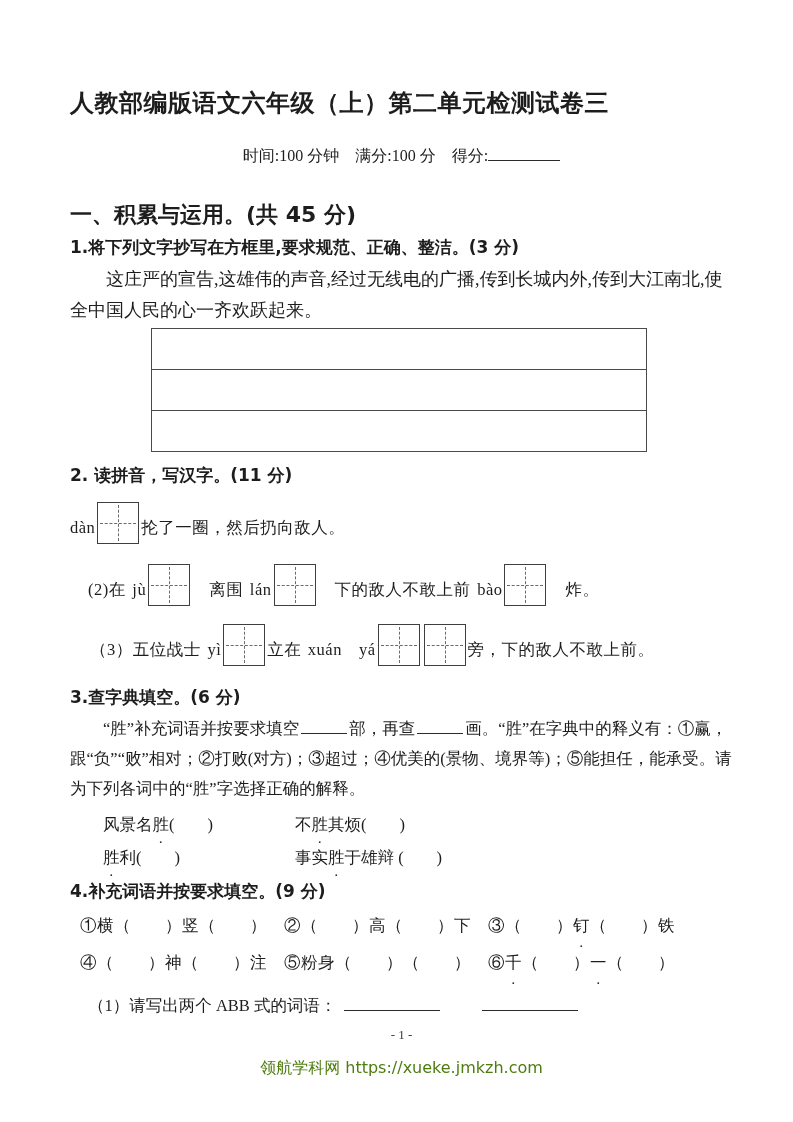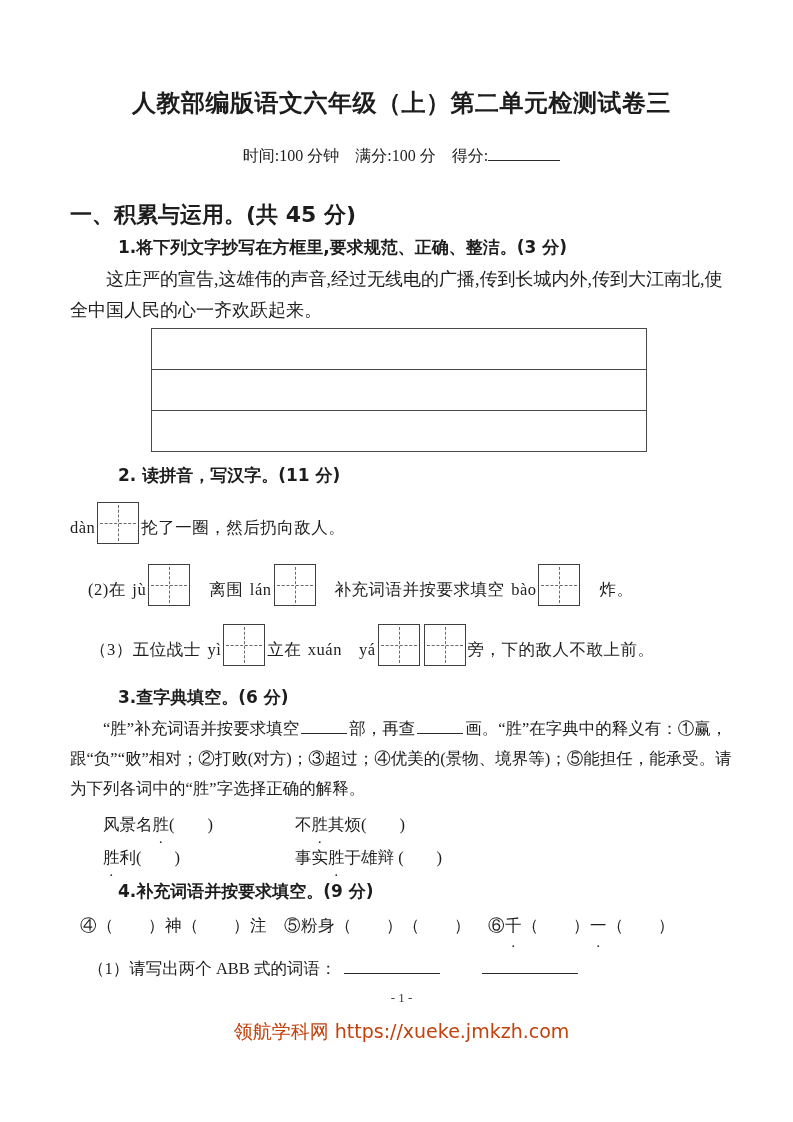--- a/index.html
+++ b/index.html
@@ -12,39 +12,39 @@
     font-family:"Liberation Serif","DejaVu Serif",serif;
   }
   .content { padding:86px 60px 0 70px; }
 
   .title {
     margin:0;
     font-family:"DejaVu Sans","Liberation Sans",sans-serif;
     font-weight:700;
     font-size:24px;
     line-height:34px;
-    text-align:center;
+    text-align:left;
     letter-spacing:0.5px;
   }
   .meta { margin-top:24px; text-align:center; font-size:16px; line-height:24px; }
 
   .blank { display:inline-block; border-bottom:1px solid #2b2b2b; height:14px; vertical-align:baseline; }
   .score-blank { width:72px; }
   .q3-blank { width:46px; margin:0 2px; }
   .abb-blank { width:96px; margin-left:8px; }
   .abb-blank-2 { margin-left:42px; }
 
   .sec-head {
     margin-top:34px;
     font-family:"DejaVu Sans","Liberation Sans",sans-serif;
     font-weight:700; font-size:22px; line-height:26px;
   }
   .q-head {
     font-family:"DejaVu Sans","Liberation Sans",sans-serif;
-    font-weight:700; font-size:17px; line-height:26px;margin-left:48px;
+    font-weight:700; font-size:17px; line-height:26px;
   }
   .q1-head { margin-top:6px; }
   .q2-head { margin-top:10px; }
   .q3-head { margin-top:18px; }
   .q4-head { margin-top:8px; }
 
   .passage { margin:4px 0 0 0; font-size:18px; line-height:31px; text-indent:2em; }
 
   .copybox { margin:2px 0 0 81px; width:494px; border:1px solid #4a4a4a; background:#fff; }
   .copy-row { height:40px; }
@@ -84,21 +84,21 @@
     bottom:-13px; font-size:15px; line-height:1; color:#1d1d1d;
   }
 
   .q4-row { margin-top:7px; padding-left:10px; font-size:16.5px; line-height:30px; white-space:nowrap; letter-spacing:0.5px; }
   .sub1 { margin-top:15px; padding-left:18px; font-size:16.5px; line-height:26px; }
 
   .page-num { margin-top:8px; text-align:center; font-size:13px; line-height:16px; color:#3a3a3a; }
   .watermark {
     margin-top:12px; text-align:center;
     font-family:"DejaVu Sans","Liberation Sans",sans-serif;
-    font-size:19px; line-height:26px; color:#c2410c;
+    font-size:16px; line-height:26px; color:#4d7c0f;
   }
 </style>
 </head>
 <body>
 
 <div class="page">
   <div class="content">
 
     <h1 class="title">人教部编版语文六年级（上）第二单元检测试卷三</h1>
 
@@ -113,34 +113,35 @@
       <div class="copy-row"></div>
       <div class="copy-row"></div>
       <div class="copy-row"></div>
     </div>
 
     <div class="q-head q2-head">2. 读拼音，写汉字。(11 分)</div>
 
 
     <div class="tzg-line tzg-line-2"><span>dàn</span><span class="tzg"></span><span>抡了一圈，然后扔向敌人。</span></div>
 
-    <div class="tzg-line tzg-line-3"><span>(2)在 jù</span><span class="tzg"></span><span>　离围 lán</span><span class="tzg"></span><span>　补充词语并按要求填空 bào</span><span class="tzg"></span><span>　炸。</span></div>
+    <div class="tzg-line tzg-line-3"><span>(2)在 jù</span><span class="tzg"></span><span>　离围 lán</span><span class="tzg"></span><span>　下的敌人不敢上前 bào</span><span class="tzg"></span><span>　炸。</span></div>
 
     <div class="tzg-line tzg-line-4"><span>（3）五位战士 yì</span><span class="tzg"></span><span>立在 xuán　yá</span><span class="tzg"></span><span class="tzg"></span><span>旁，下的敌人不敢上前。</span></div>
 
     <div class="q-head q3-head">3.查字典填空。(6 分)</div>
 
     <p class="q3-para"><span>“胜”补充词语并按要求填空</span><span class="blank q3-blank"></span><span>部，再查</span><span class="blank q3-blank"></span><span>画。“胜”在字典中的释义有：①赢，跟“负”“败”相对；②打败(对方)；③超过；④优美的(景物、境界等)；⑤能担任，能承受。请为下列各词中的“胜”字选择正确的解释。</span></p>
 
     <div class="q3-row"><span class="q3-item-w"><span>风景名</span><span class="emph">胜</span><span>(　　)</span></span><span><span>不</span><span class="emph">胜</span><span>其烦(　　)</span></span></div>
 
     <div class="q3-row"><span class="q3-item-w"><span></span><span class="emph">胜</span><span>利(　　)</span></span><span><span>事实</span><span class="emph">胜</span><span>于雄辩 (　　)</span></span></div>
 
     <div class="q-head q4-head">4.补充词语并按要求填空。(9 分)</div>
 
+    <div class="q4-row"><span>①横（　　）竖（　　）　②（　　）高（　　）下　③（　　）</span><span class="emph">钉</span><span>（　　）铁</span></div>
 
     <div class="q4-row"><span>④（　　）神（　　）注　⑤粉身（　　）（　　）　⑥</span><span class="emph">千</span><span>（　　）</span><span class="emph">一</span><span>（　　）</span></div>
 
     <div class="sub1"><span>（1）请写出两个 ABB 式的词语：</span><span class="blank abb-blank"></span><span class="blank abb-blank abb-blank-2"></span></div>
 
     <div class="page-num">- 1 -</div>
 
     <div class="watermark">领航学科网 https://xueke.jmkzh.com</div>
 
   </div>

